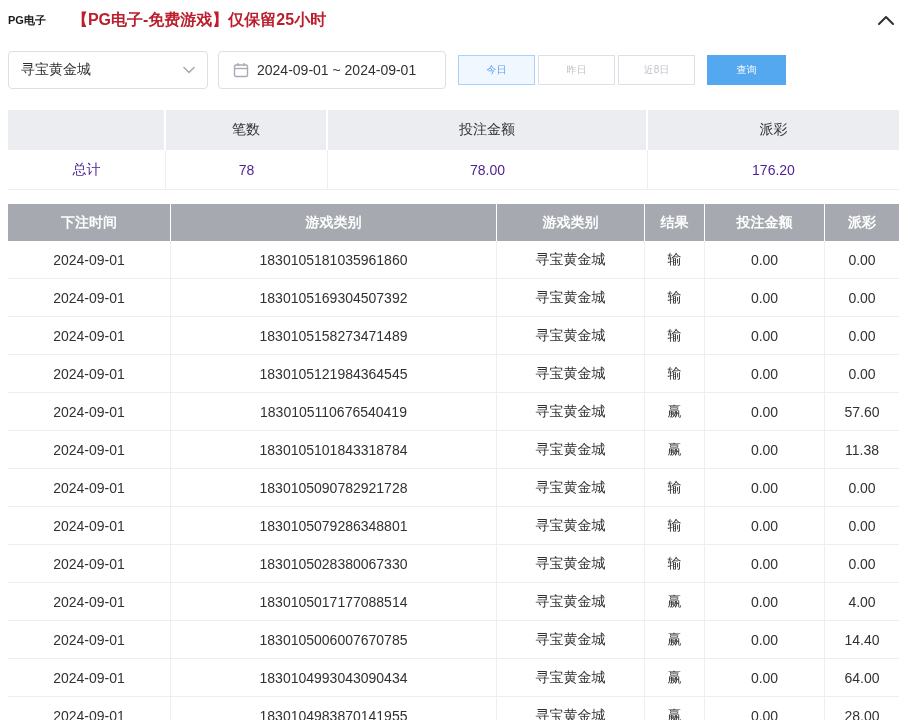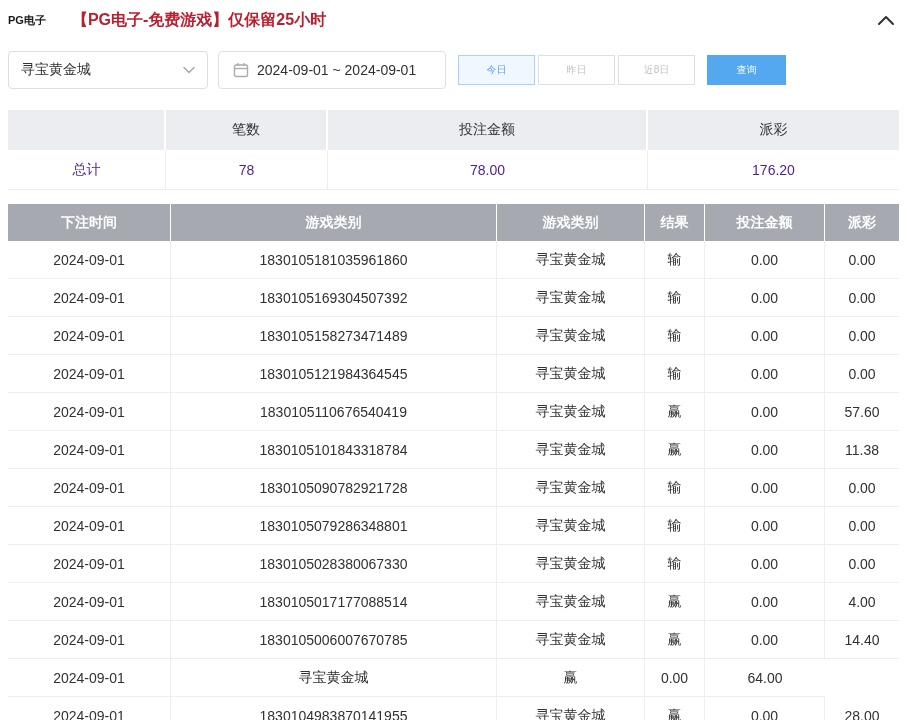--- a/index.html
+++ b/index.html
@@ -262,20 +262,21 @@
     <div class="cell">2024-09-01</div>
     <div class="cell">1830105006007670785</div>
     <div class="cell">寻宝黄金城</div>
     <div class="cell">赢</div>
     <div class="cell">0.00</div>
     <div class="cell">14.40</div>
   </div>
 
   <div class="trow">
     <div class="cell">2024-09-01</div>
+    <div class="cell">1830104993043090434</div>
     <div class="cell">寻宝黄金城</div>
     <div class="cell">赢</div>
     <div class="cell">0.00</div>
     <div class="cell">64.00</div>
   </div>
 
   <div class="trow">
     <div class="cell">2024-09-01</div>
     <div class="cell">1830104983870141955</div>
     <div class="cell">寻宝黄金城</div>

